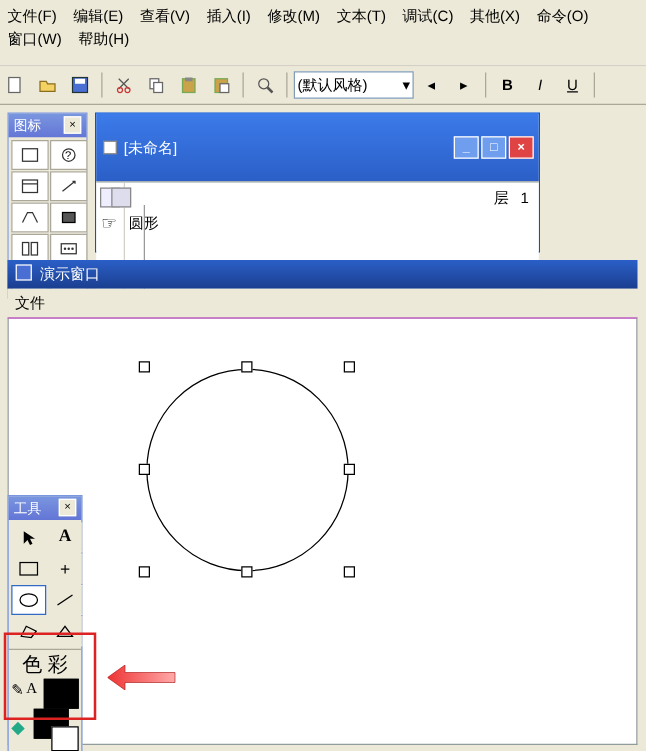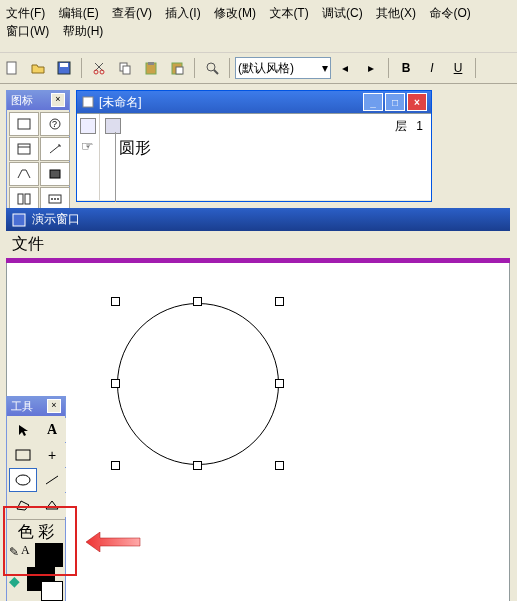--- a/index.html
+++ b/index.html
@@ -10,32 +10,32 @@
 .sep{width:1px;height:20px;background:#aca899;margin:0 3px}
 .style-dd{border:1px solid #7f9db9;background:#fff;height:20px;font-size:12px;width:90px;padding:0 2px;display:flex;align-items:center;justify-content:space-between}
 .workarea{position:relative;height:545px}
 .palette{position:absolute;background:#ece9d8;border:1px solid #7a96df}
 .palette-title{background:linear-gradient(#7a96df,#6375d6);color:#fff;font-size:11px;padding:2px 4px;display:flex;justify-content:space-between}
 .palette-close{width:12px;height:12px;background:#ece9d8;border:1px solid #fff;font-size:9px;line-height:10px;text-align:center;color:#000;cursor:pointer}
 .icon-palette{left:6px;top:6px;width:62px}
 .icon-grid{display:grid;grid-template-columns:1fr 1fr;gap:1px;padding:2px;background:#ece9d8}
 .icon-cell{width:28px;height:22px;border:1px solid #aca899;background:#fff;display:flex;align-items:center;justify-content:center;cursor:pointer;font-size:10px}
 .doc-window{position:absolute;left:76px;top:6px;width:354px;height:110px;border:1px solid #0054e3}
-.doc-title{background:linear-gradient(#3c7bea,#2b5fc7);height:22px;display:flex;align-items:center;padding:0 4px;color:#fff;font-size:12px}
+.doc-title{background:linear-gradient(#3c7bea,#2b5fc7);height:22px;display:flex;align-items:center;padding:16px 4px;color:#fff;font-size:12px}
 .doc-title .spacer{flex:1}
 .winbtn{width:18px;height:16px;margin-left:2px;border:1px solid #fff;background:#6f9eee;display:flex;align-items:center;justify-content:center;cursor:pointer;font-size:10px;font-weight:bold}
 .winbtn.close{background:#e04343}
 .doc-body{background:#fff;height:86px;position:relative;border-top:1px solid #919b9c}
 .doc-side{position:absolute;left:0;top:0;width:22px;height:100%;border-right:1px solid #d4d0c8}
-.doc-tree{position:absolute;left:28px;top:4px;font-size:16px}
+.doc-tree{position:absolute;left:12px;top:4px;font-size:12px}
 .doc-layer{position:absolute;right:8px;top:4px;font-size:12px}
 .tree-line{border-left:1px solid #999;height:70px;position:absolute;left:38px;top:18px}
 .preview-win{position:absolute;left:6px;top:124px;right:0;width:504px}
-.preview-title{background:linear-gradient(#2b5fc7,#1a3e8f);color:#fff;padding:3px 6px;font-size:12px;display:flex;align-items:center}
-.preview-menu{background:#ece9d8;padding:3px 6px;border-bottom:5px solid #a21caf;font-size:16px}
+.preview-title{background:linear-gradient(#2b5fc7,#1a3e8f);color:#fff;padding:3px 6px;font-size:12px;display:flex;}
+.preview-menu{background:#ece9d8;padding:3px 6px;border-bottom:1px solid #a21caf;font-size:12px}
 .canvas{background:#fff;height:340px;position:relative;border:1px solid #919b9c;border-top:none}
 .circle{position:absolute;left:110px;top:40px;width:160px;height:160px;border:1px solid #000;border-radius:50%}
 .handle{position:absolute;width:7px;height:7px;background:#fff;border:1px solid #000}
 .tool-palette{position:absolute;left:6px;top:312px;width:58px}
 .tool-grid{display:grid;grid-template-columns:1fr 1fr;gap:1px;padding:2px}
 .tool-cell{width:26px;height:22px;display:flex;align-items:center;justify-content:center;border:1px solid #ece9d8;cursor:pointer;font-size:14px}
 .tool-cell.sel{background:#fff;border:1px solid #316ac5}
 .color-section{padding:3px;position:relative;height:70px}
 .color-label{font-size:11px;text-align:center;border-top:1px solid #aca899;padding-top:2px}
 .swatch-big{position:absolute;width:26px;height:22px;background:#000;border:1px solid #000}

